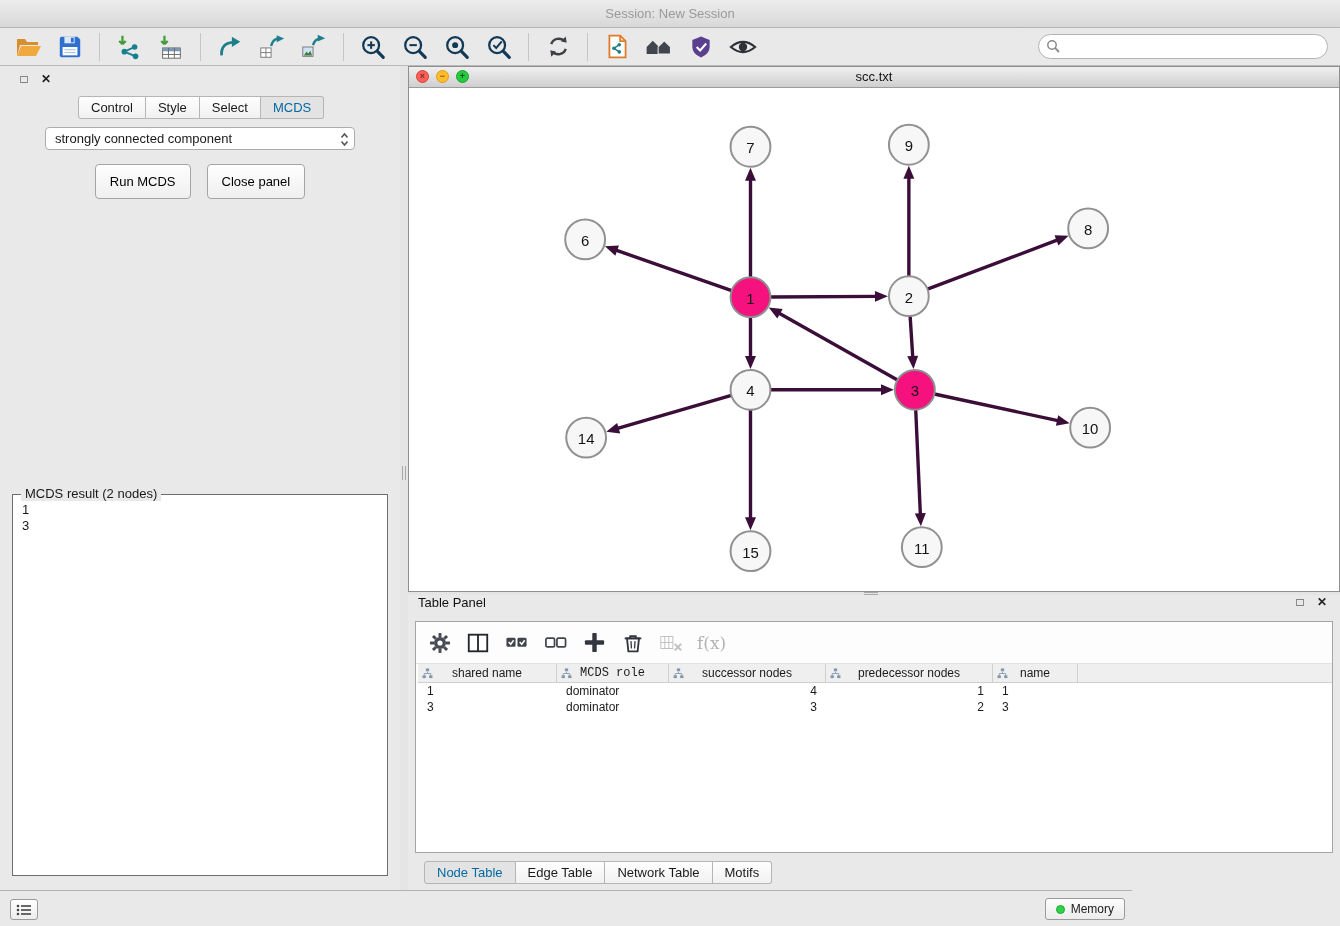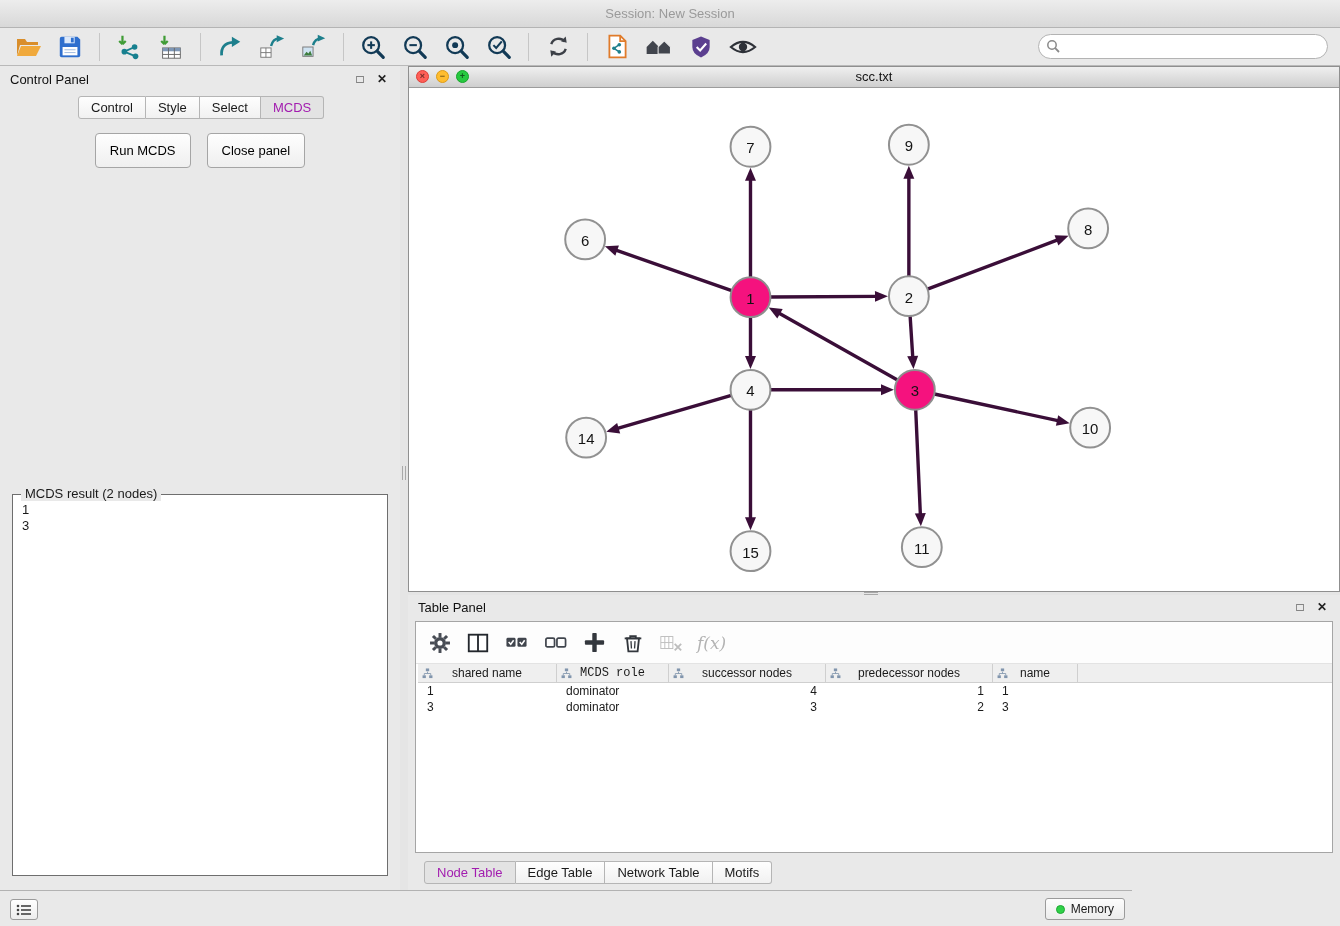--- a/index.html
+++ b/index.html
@@ -25,21 +25,21 @@
   
   .control-panel{position:absolute;left:0;top:66px;width:400px;height:824px;background:#e9e9e9}
   .panel-header{height:26px;display:flex;align-items:center;padding:0 10px}
   .panel-title{flex:1;color:#111}
   .win-btn{width:16px;text-align:center;color:#222;font-size:12px;font-weight:bold;cursor:pointer;margin-left:6px}
   .cp-tabs{display:flex;margin:4px 0 0 78px}
   .seg-tab{padding:3px 12px;background:linear-gradient(#fefefe,#f1f1f1);border:1px solid #b5b5b5;
     border-left:none;font-size:13px;cursor:pointer;white-space:nowrap}
   .seg-tab:first-child{border-left:1px solid #b5b5b5;border-radius:3px 0 0 3px}
   .seg-tab:last-child{border-radius:0 3px 3px 0}
-  .seg-tab.active{background:#e3e3e3;color:#a21caf}
+  .seg-tab.active{background:#e3e3e3;color:#0369a1}
   .opt-label{text-align:center;margin-top:20px}
   .combo{position:relative;margin:8px auto 0;width:310px;height:23px;background:#fff;
     border:1px solid #adadad;border-radius:4px;line-height:21px;padding:0 24px 0 9px;cursor:pointer}
   .combo-arrows{position:absolute;right:5px;top:4px}
   .btn-row{display:flex;justify-content:center;gap:16px;margin-top:14px}
   .push-btn{background:linear-gradient(#fefefe,#efefef);border:1px solid #a5a5a5;border-radius:4px;
     padding:9px 14px;font-size:13px;cursor:pointer}
   .result-box{position:absolute;left:12px;top:428px;width:376px;height:382px;
     border:1px solid #6e6e6e;background:#fff}
   .result-legend{position:absolute;left:8px;top:-9px;background:#e9e9e9;padding:0 4px}
@@ -60,26 +60,26 @@
   .tl{width:13px;height:13px;border-radius:50%;font-size:9px;line-height:11px;text-align:center;
     color:rgba(0,0,0,.55);cursor:pointer;font-weight:bold}
   .tl-red{background:#fe5f57;border:1px solid #de3d36}
   .tl-yellow{background:#ffbd2e;border:1px solid #de9c17}
   .tl-green{background:#27c93f;border:1px solid #17a52b}
   .net-canvas{width:930px;height:503px;background:#fff}
   .node-label{font:15px "Liberation Sans",sans-serif;fill:#141414;pointer-events:none}
 
   
   .table-panel{position:absolute;left:408px;top:595px;width:932px;height:295px;background:#e9e9e9}
-  .tp-header{height:24px;display:flex;align-items:center;padding:0 10px}
+  .tp-header{height:24px;display:flex;padding:0 10px}
   .tp-content{position:absolute;left:7px;right:7px;top:26px;height:232px;background:#fff;border:1px solid #a5a5a5}
   .tp-toolbar{height:42px;display:flex;align-items:center;gap:14px;padding:0 12px;
     background:#fdfdfd;border-bottom:1px solid #e3e3e3}
   .tp-tool{display:flex;align-items:center;justify-content:center;cursor:pointer}
-  .fx{font-family:"DejaVu Serif",serif;font-style:italic;color:#b3b3b3;font-size:17px;cursor:default}
+  .fx{font-family:"DejaVu Serif",serif;color:#b3b3b3;font-size:17px;cursor:default}
   .tbl-head{display:flex;height:19px;background:#efefef;border-bottom:1px solid #cfcfcf;font-size:12px;margin-left:2px}
   .th{display:flex;align-items:center;justify-content:center;border-right:1px solid #cfcfcf;position:relative;cursor:pointer}
   .th .col-icon{position:absolute;left:4px;top:4px}
   .tr{display:flex;height:16px;font-size:12px;background:#fff}
   .tr{margin-left:2px}
   .td{padding:0 9px;line-height:16px;overflow:hidden;white-space:nowrap}
   .tp-tabs{position:absolute;left:16px;right:0;top:266px;display:flex;justify-content:flex-start}
 
   
   .statusbar{position:absolute;left:0;top:890px;width:1132px;height:36px;background:#e9e9e9;border-top:1px solid #b2b2b2}
@@ -232,29 +232,37 @@
         <circle cx="6" cy="6" r="4.2" fill="none" stroke="#8a8a8a" stroke-width="1.5"></circle>
         <line x1="9.2" y1="9.2" x2="13" y2="13" stroke="#8a8a8a" stroke-width="1.8"></line>
       </svg>
     </span>
     <input class="search-input" type="text" style="">
   </div>
 </div>
 
 <div class="control-panel">
   <div class="panel-header">
-    <span class="panel-title">Control Panel</span>
     <span class="win-btn">□</span>
     <span class="win-btn">✕</span>
   </div>
   <div class="cp-tabs">
     <span class="seg-tab">Control</span>
     <span class="seg-tab">Style</span>
     <span class="seg-tab">Select</span>
     <span class="seg-tab active">MCDS</span>
+  </div>
+  <div class="combo">
+    <span>strongly connected component</span>
+    <span class="combo-arrows">
+      <svg width="9" height="15" viewBox="0 0 9 15">
+        <path d="M1.5 5.5 L4.5 2 L7.5 5.5" stroke="#555" stroke-width="1.6" fill="none"></path>
+        <path d="M1.5 9.5 L4.5 13 L7.5 9.5" stroke="#555" stroke-width="1.6" fill="none"></path>
+      </svg>
+    </span>
   </div>
   <div class="btn-row">
     <button class="push-btn">Run MCDS</button>
     <button class="push-btn">Close panel</button>
   </div>
   <div class="result-box">
     <span class="result-legend">MCDS result (2 nodes)</span>
     <div class="result-lines" id="result-lines">
         <div>1</div>
         <div>3</div>

